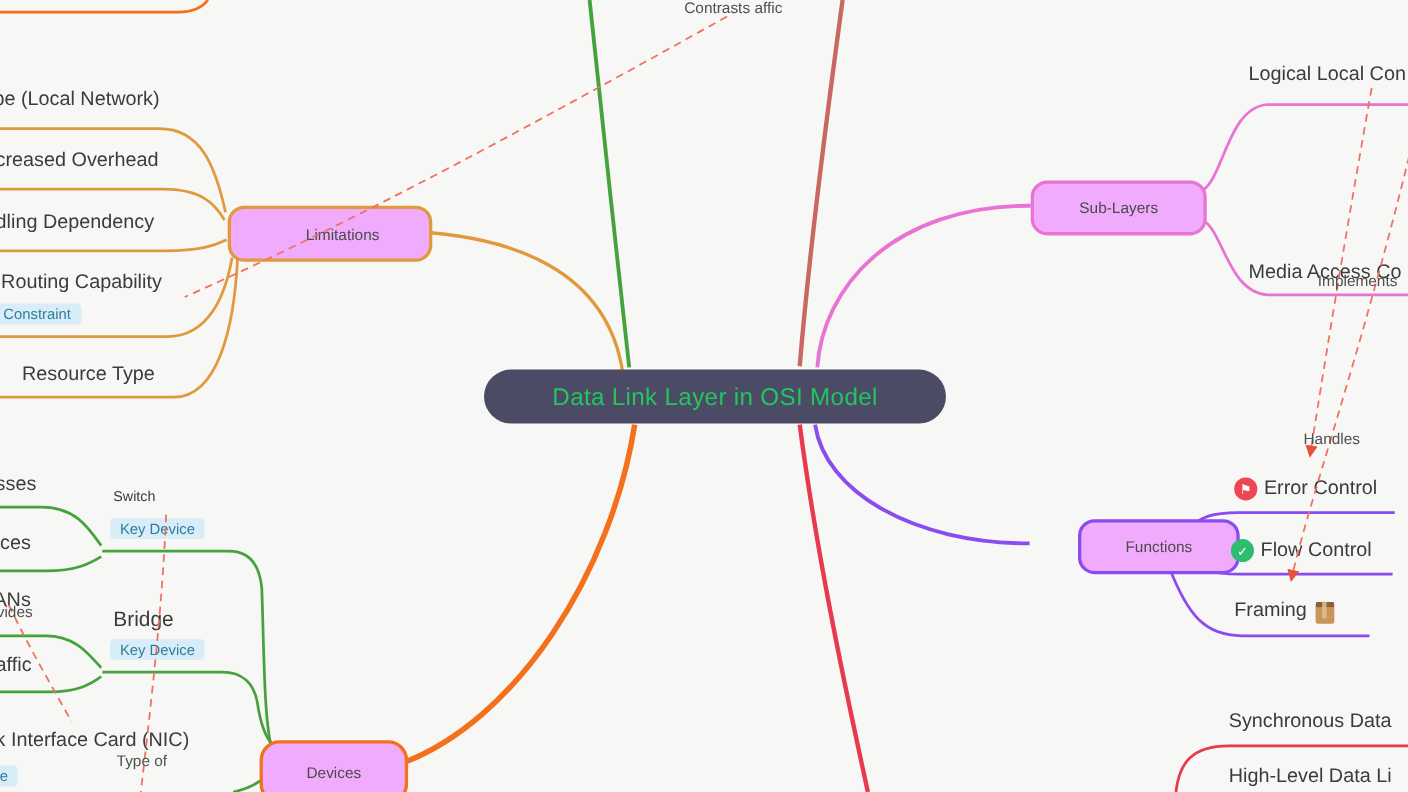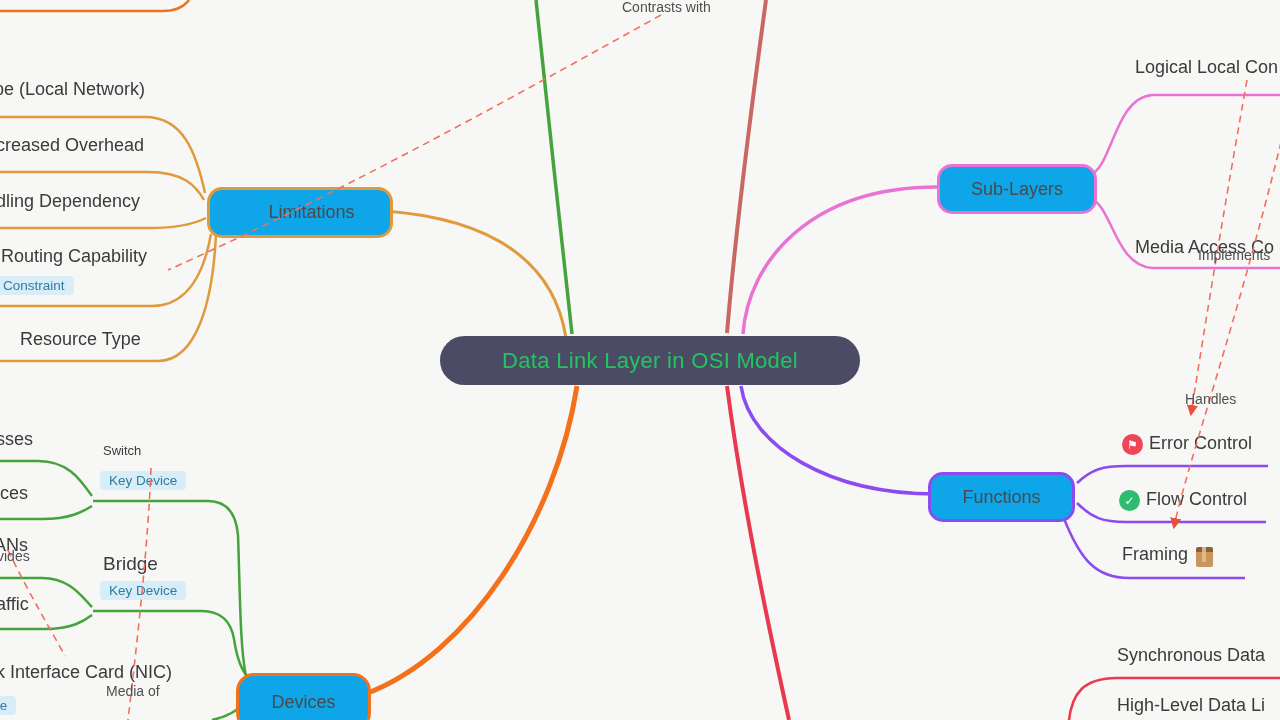--- a/index.html
+++ b/index.html
@@ -6,23 +6,23 @@
   body{
     width:1280px;height:720px;overflow:hidden;position:relative;
     background:#f7f7f5;
     font-family:"Liberation Sans","DejaVu Sans",sans-serif;
     color:#3b3b3b;
   }
   .layer{position:absolute;left:0;top:0;width:1280px;height:720px;}
   svg.layer{pointer-events:none;}
   .abs{position:absolute;white-space:nowrap;}
   .node-pill{
-    position:absolute;background:#0ea5e9;border-radius:15px;
+    position:absolute;background:#f0abfc;border-radius:15px;
     display:flex;align-items:center;justify-content:center;
-    font-size:18px;color:#4a4a4a;z-index:2;
+    font-size:14px;color:#4a4a4a;z-index:2;
   }
   .child-label{font-size:18px;color:#3b3b3b;z-index:2;}
   .badge{
     position:absolute;background:#d9edf8;color:#2e7ca0;
     font-size:13.5px;padding:2px 9px;border-radius:4px;z-index:2;
   }
   .rel-label{font-size:14px;color:#4f4f4f;z-index:6;}
   .center-pill{
     position:absolute;left:440px;top:336px;width:420px;height:49px;
     background:#4b4b66;border-radius:25px;
@@ -94,21 +94,21 @@
     <path stroke-width="2.5" d="M 1069 720 C 1072 694 1083 678 1117 678 H 1280"></path>
   </g>
 
   <path stroke="#c96763" fill="none" stroke-width="4" d="M 727 333 C 736 225 753 95 766 0"></path>
 </svg>
 
 <div class="center-pill">Data Link Layer in OSI Model</div>
 
 <div class="node-pill" style="left:207px;top:187px;width:157px;height:45px;border:3px solid #e09a3c;padding-left:23px;">Limitations</div>
 <div class="node-pill" style="left:937px;top:164px;width:154px;height:44px;border:3px solid #e873d2;">Sub-Layers</div>
-<div class="node-pill" style="left:928px;top:472px;width:141px;height:44px;border:3px solid #8b4bf0;">Functions</div>
+<div class="node-pill" style="left:980px;top:472px;width:141px;height:44px;border:3px solid #8b4bf0;">Functions</div>
 <div class="node-pill" style="left:236px;top:673px;width:129px;height:52px;border:3px solid #f4711c;border-radius:18px;">Devices</div>
 
 <div class="abs child-label" style="left:-6px;top:79px;">pe (Local Network)</div>
 <div class="abs child-label" style="left:-4px;top:135px;">creased Overhead</div>
 <div class="abs child-label" style="left:-4px;top:191px;">dling Dependency</div>
 <div class="abs child-label" style="left:1px;top:246px;">Routing Capability</div>
 <div class="badge" style="left:-6px;top:276px;">Constraint</div>
 <div class="abs child-label" style="left:20px;top:329px;">Resource Type</div>
 
 <div class="abs child-label" style="left:1135px;top:57px;">Logical Local Con</div>
@@ -144,17 +144,17 @@
   </defs>
   <g stroke="#f0705f" fill="none" stroke-width="1.6" stroke-dasharray="7 5">
     <path d="M 661 15 C 490 110 330 198 168 270"></path>
     <path d="M 1247 80 C 1222 220 1201 350 1191 414" marker-end="url(#arrow)"></path>
     <path d="M 1284 130 C 1238 320 1186 468 1174 527" marker-end="url(#arrow)"></path>
     <path d="M 151 468 C 148 545 138 635 128 720"></path>
     <path d="M 8 550 C 28 592 52 632 65 656"></path>
   </g>
 </svg>
 
-<div class="abs rel-label" style="left:622px;top:-1px;">Contrasts with</div>
+<div class="abs rel-label" style="left:622px;top:-1px;">Contrasts affic</div>
 <div class="abs rel-label" style="left:1178px;top:247px;margin-left:20px;">Implements</div>
 <div class="abs rel-label" style="left:1185px;top:391px;">Handles</div>
-<div class="abs rel-label" style="left:106px;top:683px;">Media of</div>
+<div class="abs rel-label" style="left:106px;top:683px;">Type of</div>
 <div class="abs rel-label" style="left:-3px;top:548px;">vides</div>
 
 </body></html>

